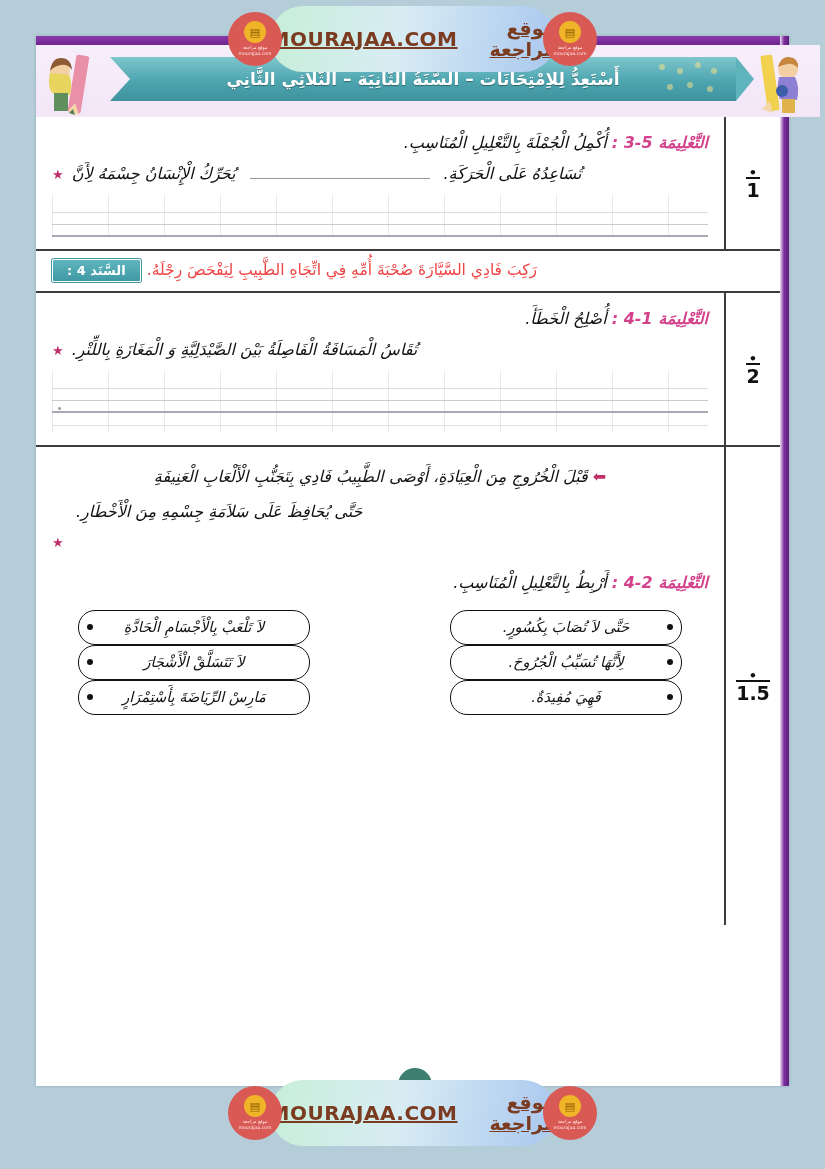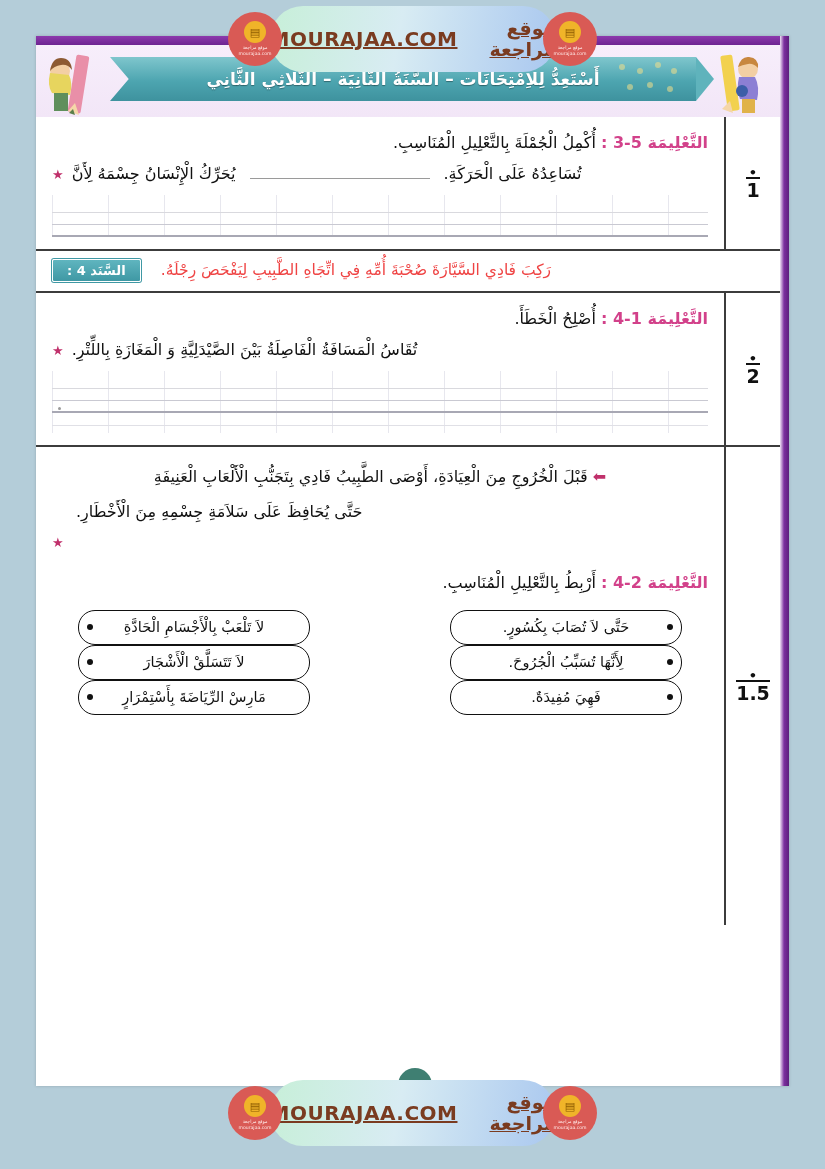--- a/index.html
+++ b/index.html
@@ -45,20 +45,21 @@
 
   
   .banner {
     position: absolute;
     left: 0;
     top: 9px;
     width: 744px;
     height: 72px;
     background: linear-gradient(180deg,#f7eefb 0%,#f2e6f7 100%);
     overflow: hidden;
+    padding-left: 40px;
   }
   .ribbon {
     position: absolute;
     left: 74px;
     right: 84px;
     top: 12px;
     height: 44px;
     background: linear-gradient(180deg,#7fc6cd 0%,#4da5b0 55%,#3e929e 100%);
     display: flex;
     align-items: center;
@@ -146,20 +147,21 @@
   .frac .den {
     display: block;
     font-size: 19px;
     font-weight: bold;
     color: #111;
   }
   .body-cell {
     flex: 1 1 auto;
     padding: 10px 16px 12px 16px;
     position: relative;
+    font-style: italic;
   }
 
   
   .instr {
     font-size: 16px;
     color: #111;
     text-align: right;
     line-height: 1.7;
     margin: 2px 0 4px;
     white-space: nowrap;
@@ -205,21 +207,21 @@
     border-bottom: 1.5px solid #9a9a9a;
     margin: 0 6px;
     vertical-align: -3px;
   }
 
   
   .source-row {
     display: flex;
     flex-direction: row-reverse;
     align-items: center;
-    gap: 20px;
+    gap: 6px;
     padding: 8px 16px 9px 16px;
     border-bottom: 2px solid #3c3c3c;
   }
   .badge {
     background: linear-gradient(180deg,#5fb5bf 0%,#3f98a4 100%);
     color: #ffffff;
     font-size: 13px;
     font-weight: bold;
     padding: 3px 14px;
     border-radius: 2px;

